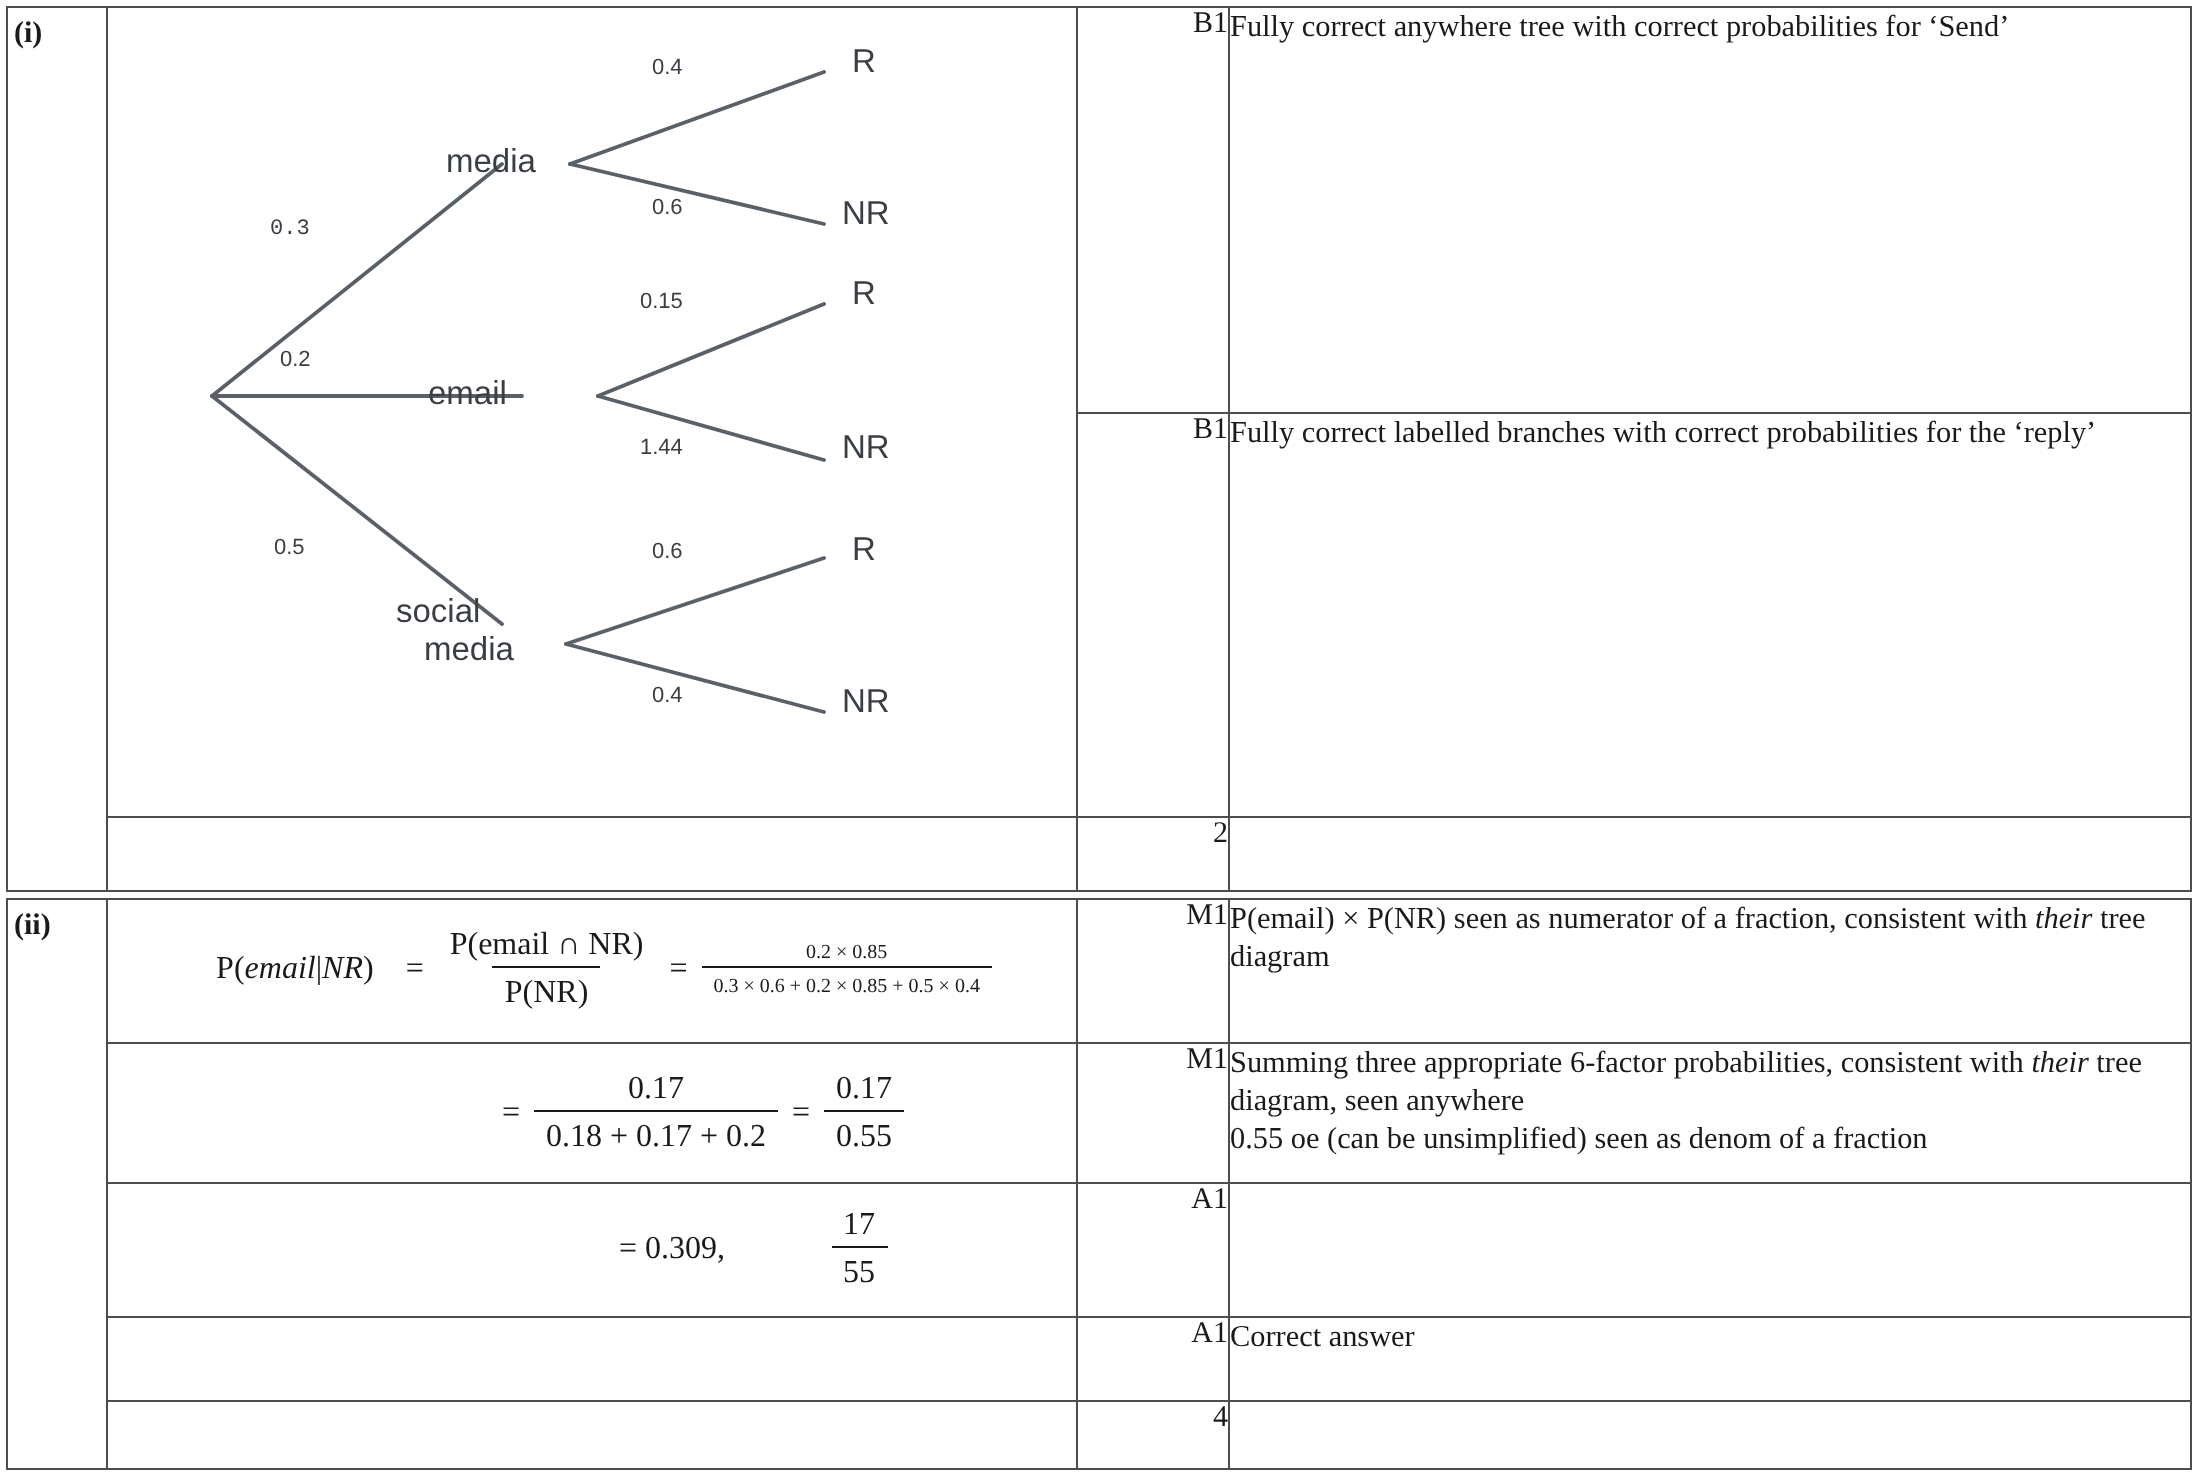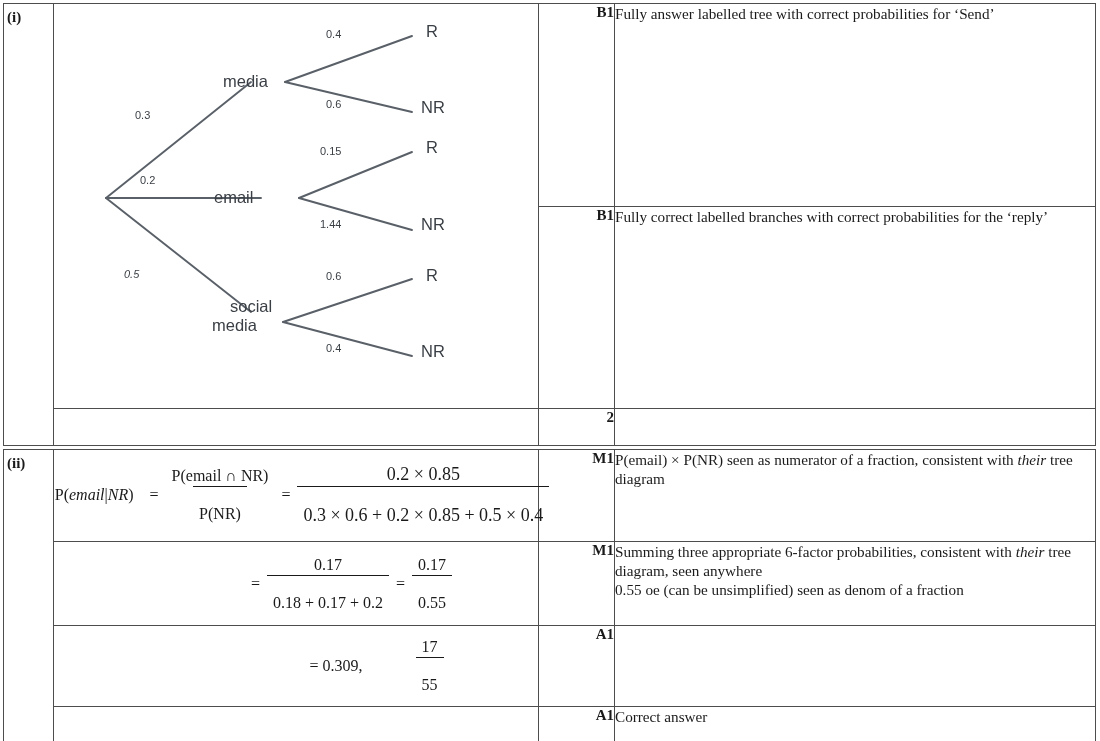--- a/index.html
+++ b/index.html
@@ -46,21 +46,21 @@
   .part-lbl {
     font-family: "Liberation Serif", serif;
     font-weight: bold;
     font-size: 15px;
     padding: 5px 0 0 3px;
     line-height: 1.1;
   }
 
   .mark-cell {
     text-align: right;
-    font-weight: bold;
+    font-weight: normal;
     font-size: 15px;
     padding: 6px 9px 0 0;
     line-height: 1.15;
   }
 
   .note-cell {
     font-size: 15.2px;
     line-height: 1.26;
     padding: 5px 6px 4px 7px;
   }
@@ -111,23 +111,23 @@
   .math .lhs { padding-right: 9px; }
   .math .eq  { padding: 0 7px; }
   .frac {
     display: inline-flex;
     flex-direction: column;
     align-items: center;
     vertical-align: middle;
     text-align: center;
   }
   .frac > .num { padding: 0 6px 1px 6px; }
-  .frac > .den { padding: 18px 6px 0 6px; border-top: 1.1px solid #1a1a1a; }
+  .frac > .den { padding: 4px 6px 0 6px; border-top: 1.1px solid #1a1a1a; }
   .it { font-style: italic; }
-  .sml { font-size: 18px; }
+  .sml { font-size: 10px; }
 
   .row2 { padding: 14px 0 13px 0; }
   .row3 { padding: 12px 0 12px 0; }
   .row1 { padding: 14px 0 15px 0; }
 
   .pad-l-10 { padding-left: 12px; }
   .pad-l-100 { padding-left: 104px; }
   .pad-l-150 { padding-left: 154px; gap: 46px; }
 </style>
 </head>
@@ -162,48 +162,48 @@
               <line x1="231" y1="78" x2="358" y2="108"></line>
 
               <line x1="245" y1="194" x2="358" y2="148"></line>
               <line x1="245" y1="194" x2="358" y2="226"></line>
 
               <line x1="229" y1="318" x2="358" y2="275"></line>
               <line x1="229" y1="318" x2="358" y2="352"></line>
             </g>
           </svg>
 
-          <div class="tprob" style="left:81px;  top:105px;">0.3</div>
+          <div class="tprob" style="left:81px;  top:105px;font-family:Liberation Mono, monospace;">0.3</div>
           <div class="tprob" style="left:86px;  top:170px;">0.2</div>
-          <div class="tprob" style="left:70px;  top:264px;font-style:italic;">0.5</div>
+          <div class="tprob" style="left:83px;  top:264px;">0.5</div>
 
           <div class="tnode" style="left:169px; top:68px;">media</div>
           <div class="tnode" style="left:160px; top:184px;">email</div>
-          <div class="tnode" style="left:176px; top:293px;">social</div>
+          <div class="tnode" style="left:144px; top:293px;">social</div>
           <div class="tnode" style="left:158px; top:312px;">media</div>
 
           <div class="tprob" style="left:272px; top:24px;">0.4</div>
           <div class="tnode" style="left:372px; top:18px;">R</div>
           <div class="tprob" style="left:272px; top:94px;">0.6</div>
           <div class="tnode" style="left:367px; top:94px;">NR</div>
 
           <div class="tprob" style="left:266px; top:141px;">0.15</div>
           <div class="tnode" style="left:372px; top:134px;">R</div>
           <div class="tprob" style="left:266px; top:214px;">1.44</div>
           <div class="tnode" style="left:367px; top:211px;">NR</div>
 
           <div class="tprob" style="left:272px; top:266px;">0.6</div>
           <div class="tnode" style="left:372px; top:262px;">R</div>
           <div class="tprob" style="left:272px; top:338px;">0.4</div>
           <div class="tnode" style="left:367px; top:338px;">NR</div>
         </div>
       </td>
 
       <td class="mark-cell">B1</td>
-      <td class="note-cell">Fully answer labelled tree with correct probabilities for ‘Send’</td>
+      <td class="note-cell">Fully correct anywhere tree with correct probabilities for ‘Send’</td>
     </tr>
 
     <tr>
       <td class="mark-cell">B1</td>
       <td class="note-cell">Fully correct labelled branches with correct probabilities for the ‘reply’</td>
     </tr>
 
     <tr>
       <td style="height:36px"></td>
       <td class="mark-cell">2</td>

